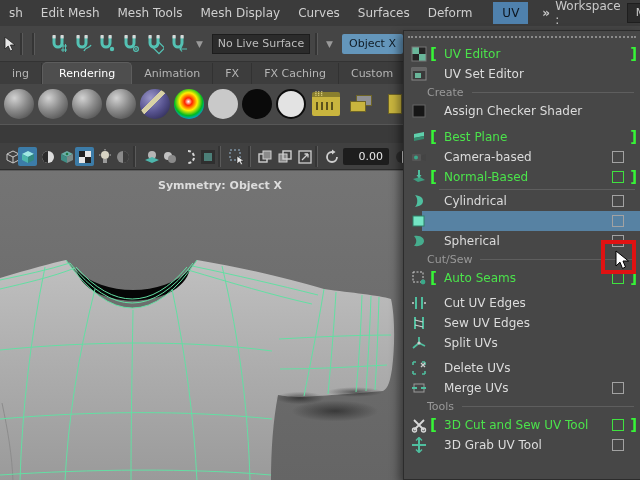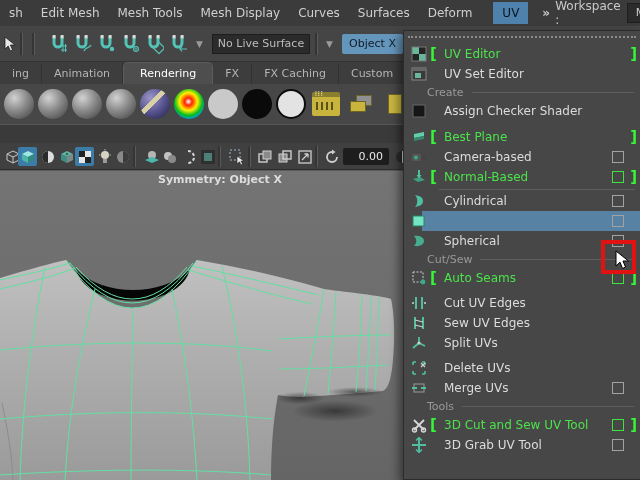--- a/index.html
+++ b/index.html
@@ -47,21 +47,21 @@
 
   
   .panelgap { position:absolute; left:0; top:124px; width:640px; height:19px; background:#3a3a3a; border-top:1px solid #575757; }
   .ptoolbar { position:absolute; left:0; top:143px; width:640px; height:27px; background:#404040; border-bottom:1px solid #2d2d2d; }
   .ptoolbar .pi { position:absolute; top:4px; width:19px; height:19px; display:flex; align-items:center; justify-content:center; }
   .ptoolbar .pi.hl { background:#3c7ca8; border-radius:2px; }
   .angle-field { position:absolute; left:343px; top:5px; width:46px; height:17px; background:#1d1d1d; color:#e8e8e8; font-size:11px; line-height:17px; text-align:right; padding-right:6px; border-radius:2px; }
 
   
   .viewport { position:absolute; left:0; top:170px; width:640px; height:310px; background:linear-gradient(#747474,#656565); border-top:1px solid #5c5c5c; overflow:hidden; }
-  .sym-label { position:absolute; left:158px; top:2px; color:#dcdcdc; font-weight:bold; font-size:11px; }
+  .sym-label { position:absolute; left:158px; top:8px; color:#dcdcdc; font-weight:bold; font-size:11px; }
 
   
   .uvmenu { position:absolute; left:403px; top:30px; width:237px; height:450px; background:#474747; border:1px solid #2c2c2c; border-right:none; box-shadow:-4px 4px 9px rgba(0,0,0,.45); z-index:10; }
   .tearoff { height:7px; margin:2px 4px 1px 4px; border-top:2px dotted #8b8b8b; margin-top:5px; }
   .mrow { position:relative; height:20px; line-height:20px; color:#dcdcdc; font-size:12px; }
   .mrow .lbl { position:absolute; left:40px; right:34px; top:0; white-space:nowrap; overflow:hidden; z-index:2; }
   .mrow.green .lbl { color:#4be34b; }
   .mrow .hlband { position:absolute; left:18px; right:0; top:0; bottom:0; background:#5782a3; z-index:1; }
   .mrow .ic { position:absolute; left:6px; top:2px; width:17px; height:16px; z-index:2; display:flex; align-items:center; justify-content:center; }
   .mrow .brL, .mrow .brR { position:absolute; top:0; color:#37f537; font-weight:bold; font-size:15px; z-index:2; }
@@ -156,22 +156,22 @@
         </span></span>
     <span class="abs caret" style="left:196px;">▼</span>
     <span class="nls-field">No Live Surface</span>
     <span class="vsep" style="left:315px;"></span>
     <span class="abs caret" style="left:326px;">▼</span>
     <span class="objx-btn">Object X</span>
   </div>
 
   <div class="shelftabs" id="shelf-tabs">
       <span class="stab">ing</span>
+      <span class="stab active">Rendering</span>
       <span class="stab">Animation</span>
-      <span class="stab active">Rendering</span>
       <span class="stab">FX</span>
       <span class="stab">FX Caching</span>
       <span class="stab">Custom</span>
       <span class="stab">Arno</span>
     </div>
 
   <div class="shelf" id="shelf-icons">
       <span class="sph s-gray"></span>
       <span class="sph s-gray"></span>
       <span class="sph s-gray"></span>

